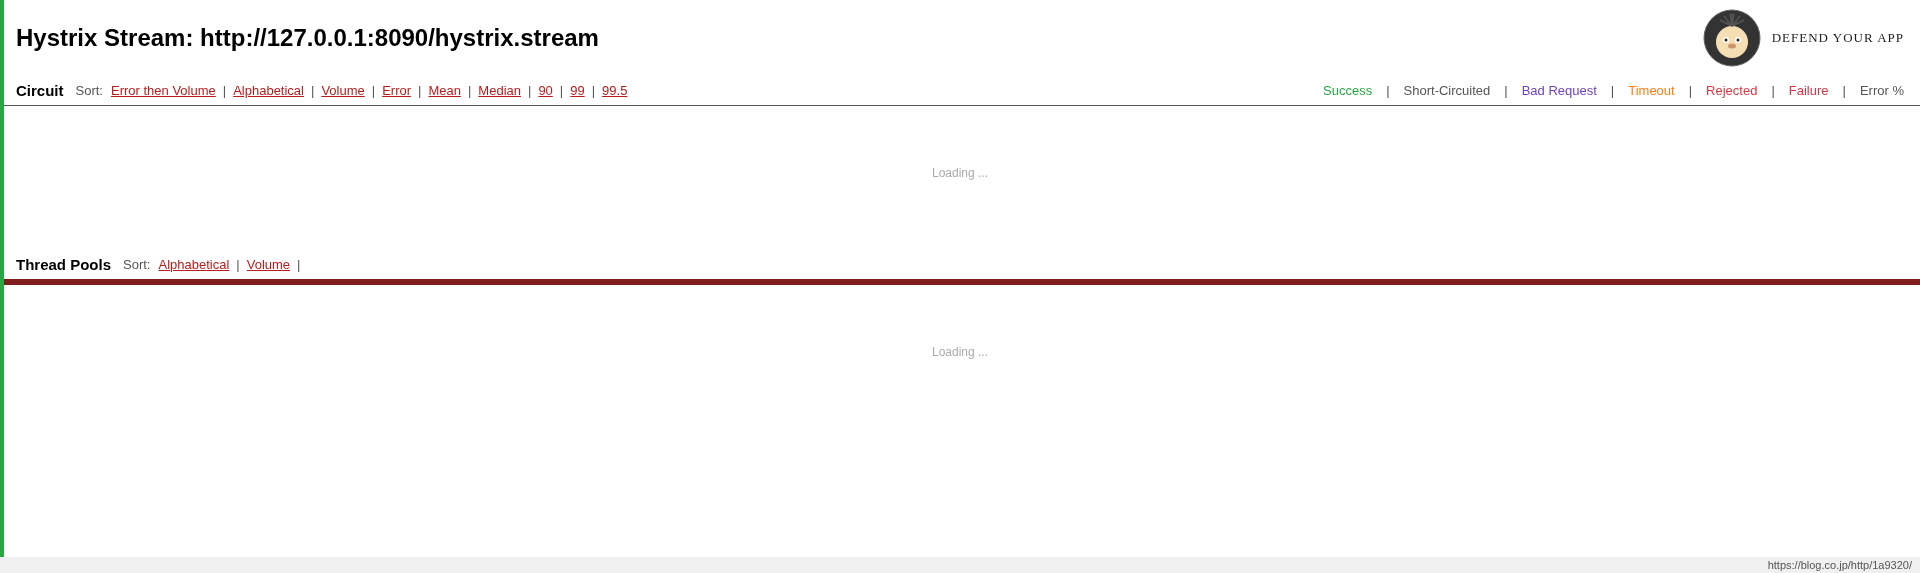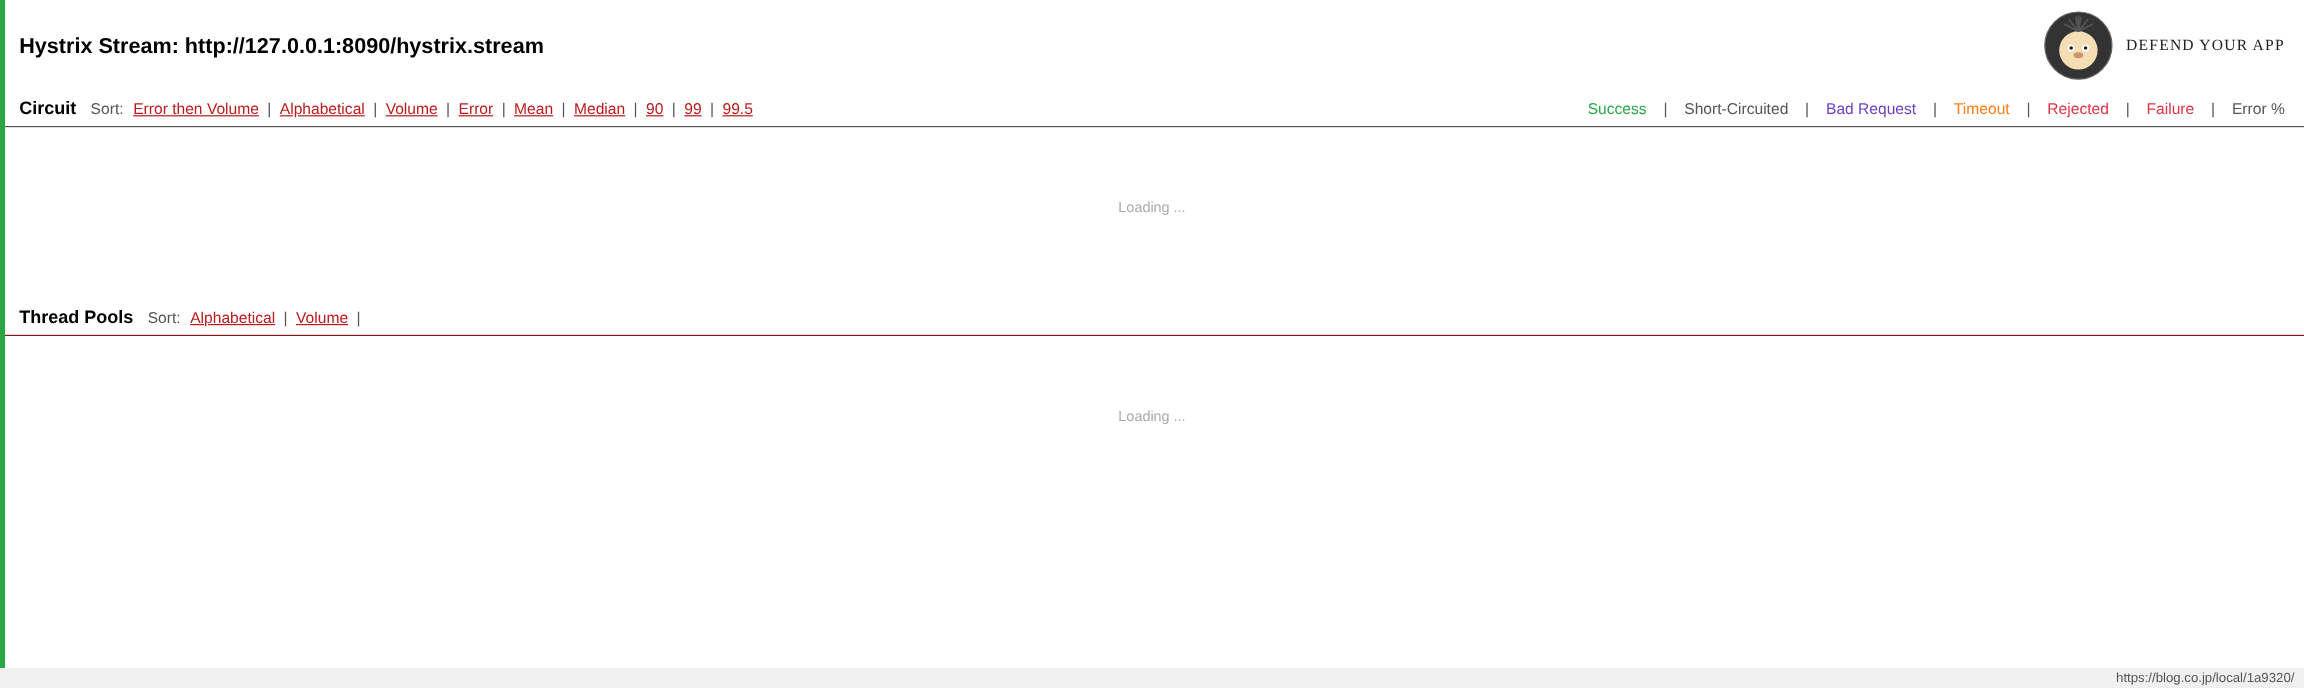--- a/index.html
+++ b/index.html
@@ -16,21 +16,21 @@
 
     
     #header {
       display: flex;
       align-items: center;
       justify-content: space-between;
       padding: 8px 16px 8px 16px;
       border-bottom: none;
     }
     #header-title {
-      font-size: 18px;
+      font-size: 24px;
       font-weight: bold;
     }
     #logo-area {
       display: flex;
       align-items: center;
       gap: 10px;
     }
     #logo-icon {
       width: 60px;
       height: 60px;
@@ -105,21 +105,21 @@
     .loading-text {
       color: #aaa;
       font-size: 12px;
     }
 
     
     #thread-pools-bar {
       display: flex;
       align-items: center;
       padding: 6px 16px 6px 16px;
-      border-bottom: 1px solid #7f1d1d;
+      border-bottom: 6px solid #7f1d1d;
       gap: 4px;
       margin-top: 10px;
     }
     #thread-pools-label {
       font-weight: bold;
       font-size: 15px;
       margin-right: 8px;
     }
 
     
@@ -228,14 +228,14 @@
   <span class="separator">|</span>
   <a class="sort-link">Volume</a>
   <span class="separator">|</span>
 </div>
 
 <div class="loading-container">
   <span class="loading-text">Loading ...</span>
 </div>
 
 <div id="bottom-bar">
-  <span>https://blog.co.jp/local/1a9320/</span>
+  <span>https://blog.co.jp/http/1a9320/</span>
 </div>
 
 </body></html>

